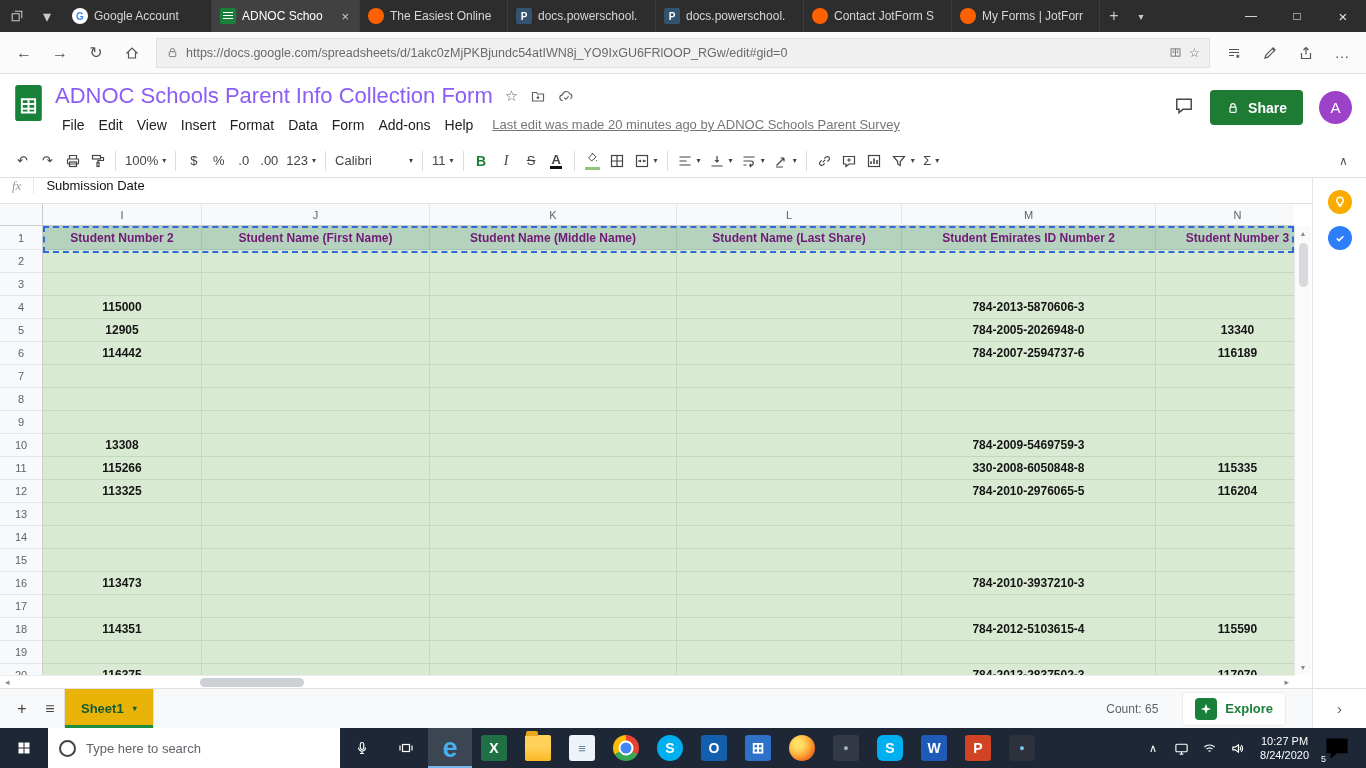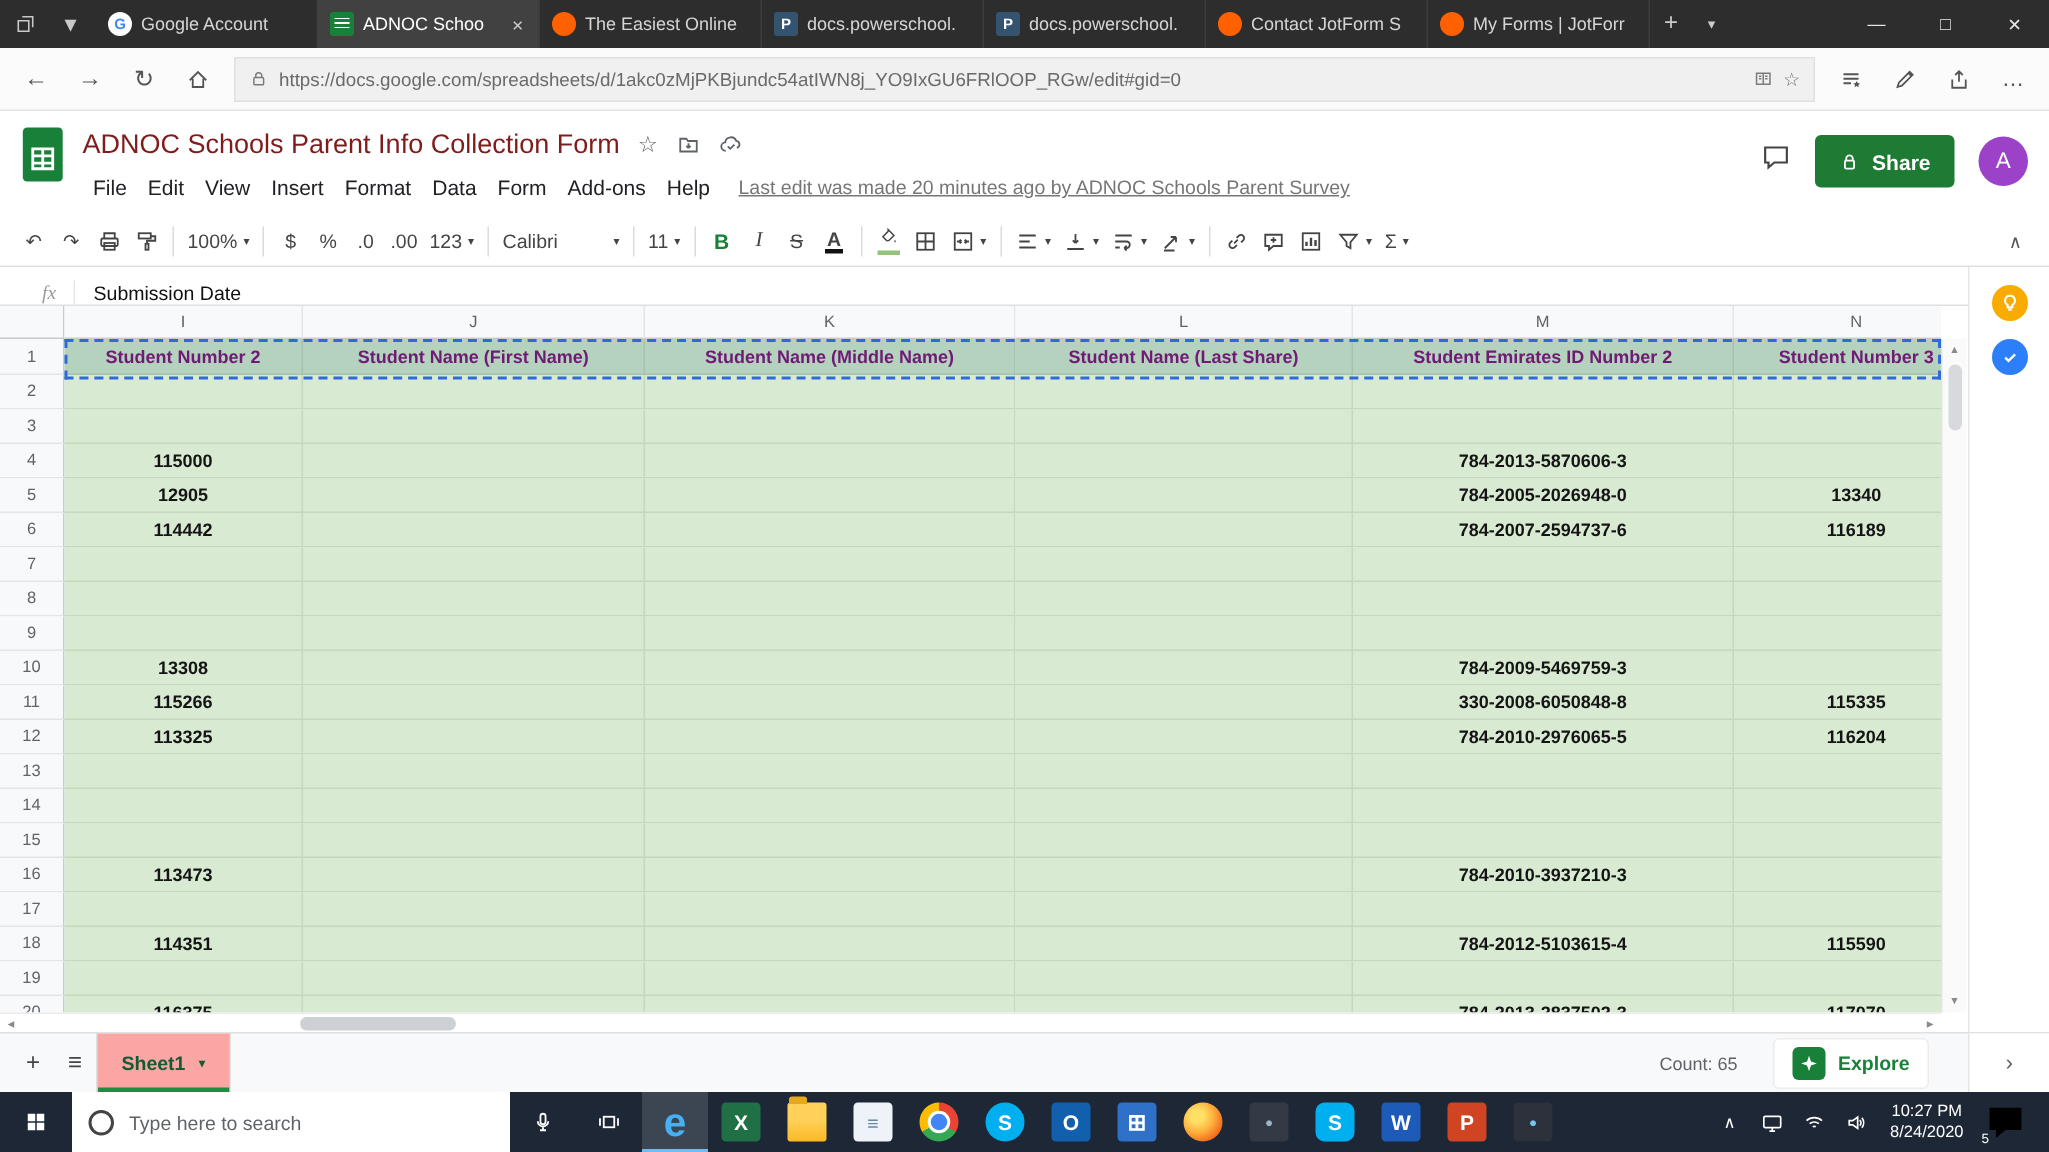--- a/index.html
+++ b/index.html
@@ -41,21 +41,21 @@
   .urlbox svg{width:13px;height:13px;stroke:#7a7a7a;fill:none;stroke-width:1.2;flex:0 0 13px}
   .url-text{flex:1;white-space:nowrap;overflow:hidden}
   .addr-right{display:flex}
   .addr-right .nav-ic{font-size:15px}
 
   
   .dhead{flex:0 0 70px;background:#fff;display:flex;align-items:flex-start;padding:7px 14px 0;gap:12px}
   .sheets-logo{width:29px;height:38px;margin-top:3px;flex:0 0 29px}
   .dh-main{flex:1;min-width:0}
   .dh-titlerow{display:flex;align-items:center;gap:12px;height:30px}
-  .dh-title{font-size:18px;color:#7f1d1d;white-space:nowrap}
+  .dh-title{font-size:22px;color:#8b5cf6;white-space:nowrap}
   .dh-smallic{color:#5f6368;font-size:15px;display:flex;align-items:center}
   .dh-smallic svg{width:16px;height:16px;stroke:#5f6368;fill:none;stroke-width:1.2}
   .dh-menurow{display:flex;align-items:center;height:27px;font-size:14px;color:#202124}
   .menu-item{padding:0 7px;border-radius:3px;cursor:default}
   .last-edit{margin-left:12px;font-size:13px;color:#767676;text-decoration:underline;white-space:nowrap;overflow:hidden}
   .dh-right{display:flex;align-items:center;gap:16px;margin-top:9px}
   .dh-comment svg{width:20px;height:20px;stroke:#444;fill:none;stroke-width:1.3}
   .share-btn{background:#1d7b34;color:#fff;height:35px;border-radius:4px;display:flex;align-items:center;
     gap:8px;padding:0 16px;font-size:14px;font-weight:bold}
   .share-btn svg{width:14px;height:14px;stroke:#fff;fill:none;stroke-width:1.4}
@@ -70,21 +70,21 @@
   .sep{width:1px;height:20px;background:#dadce0;margin:0 5px;flex:0 0 1px}
   .bold-on{color:#188038;font-weight:bold;font-size:14px}
   .it{font-family:"Liberation Serif",serif;font-style:italic;font-size:14px}
   .strike{text-decoration:line-through;font-size:13px}
   .a-color{font-weight:bold;font-size:13px;line-height:1;border-bottom:3px solid #111;padding:0 1px}
   .stack{display:flex;flex-direction:column;align-items:center;justify-content:center}
   .stack .bar{width:15px;height:3px;background:#93c47d;margin-top:1px}
   .collapse{margin-left:auto;color:#555;font-size:12px}
 
   
-  .fbar{flex:0 0 26px;display:flex;align-items:flex-end;border-bottom:1px solid #e0e0e0;padding:0 28px;gap:12px;background:#fff}
+  .fbar{flex:0 0 26px;display:flex;align-items:flex-start;border-bottom:1px solid #e0e0e0;padding:0 12px;gap:12px;background:#fff}
   .fx{font-family:"Liberation Serif",serif;font-style:italic;color:#9a9a9a;font-size:13px}
   .fdiv{width:1px;height:16px;background:#e8e8e8}
   .fval{font-size:13px;color:#111}
 
   
   .gridwrap{flex:1;position:relative;overflow:hidden;background:#fff}
   .gridclip{position:absolute;left:0;top:0;width:1294px;height:100%;overflow:hidden}
   .colhdr{display:flex;height:22px;width:1320px}
   .corner{width:43px;flex:0 0 43px;background:#f8f9fa;border-right:1px solid #c9cccf;border-bottom:1px solid #c9cccf}
   .chd{display:flex;align-items:center;justify-content:center;font-size:11px;color:#5f6368;background:#f8f9fa;
@@ -109,21 +109,21 @@
   .rail{position:absolute;top:178px;bottom:80px;right:0;width:54px;background:#fff;border-left:1px solid #e6e6e6;
     display:flex;flex-direction:column;align-items:center;padding-top:12px;gap:12px;z-index:6}
   .rail-ic{width:24px;height:24px;border-radius:50%;display:flex;align-items:center;justify-content:center}
   .rail-ic svg{width:16px;height:16px;fill:none;stroke:#fff;stroke-width:1.4}
   .rail-ic.keep{background:#f9ab00}
   .rail-ic.tasks{background:#2d7ff9}
 
   
   .sbar{flex:0 0 40px;background:#f8f9fa;border-top:1px solid #e0e0e0;display:flex;align-items:center;padding-left:8px;font-size:13px}
   .sb-btn{width:28px;height:28px;display:flex;align-items:center;justify-content:center;font-size:16px;color:#444}
-  .sheet-tab{height:100%;display:flex;align-items:center;gap:7px;padding:0 16px;background:#fca5a5;
+  .sheet-tab{height:100%;display:flex;align-items:center;gap:7px;padding:0 16px;background:#eab308;
     border-left:1px solid #e0e0e0;border-right:1px solid #e0e0e0;box-shadow:inset 0 -3px 0 #1e8e3e;
     color:#115c33;font-weight:bold}
   .sheet-tab .caret{color:#115c33}
   .sb-right{margin-left:auto;display:flex;align-items:center;height:100%}
   .count{color:#5f6368;font-size:12px;margin-right:24px}
   .explore{display:flex;align-items:center;gap:8px;background:#fff;border:1px solid #ececec;border-radius:4px;
     padding:5px 12px;color:#188038;font-weight:bold;font-size:13px;margin-right:26px}
   .explore-ic{width:22px;height:22px;border-radius:4px;background:#188038;display:flex;align-items:center;justify-content:center}
   .explore-ic svg{width:16px;height:16px}
   .panel-toggle{width:54px;height:100%;border-left:1px solid #e6e6e6;background:#fff;display:flex;

